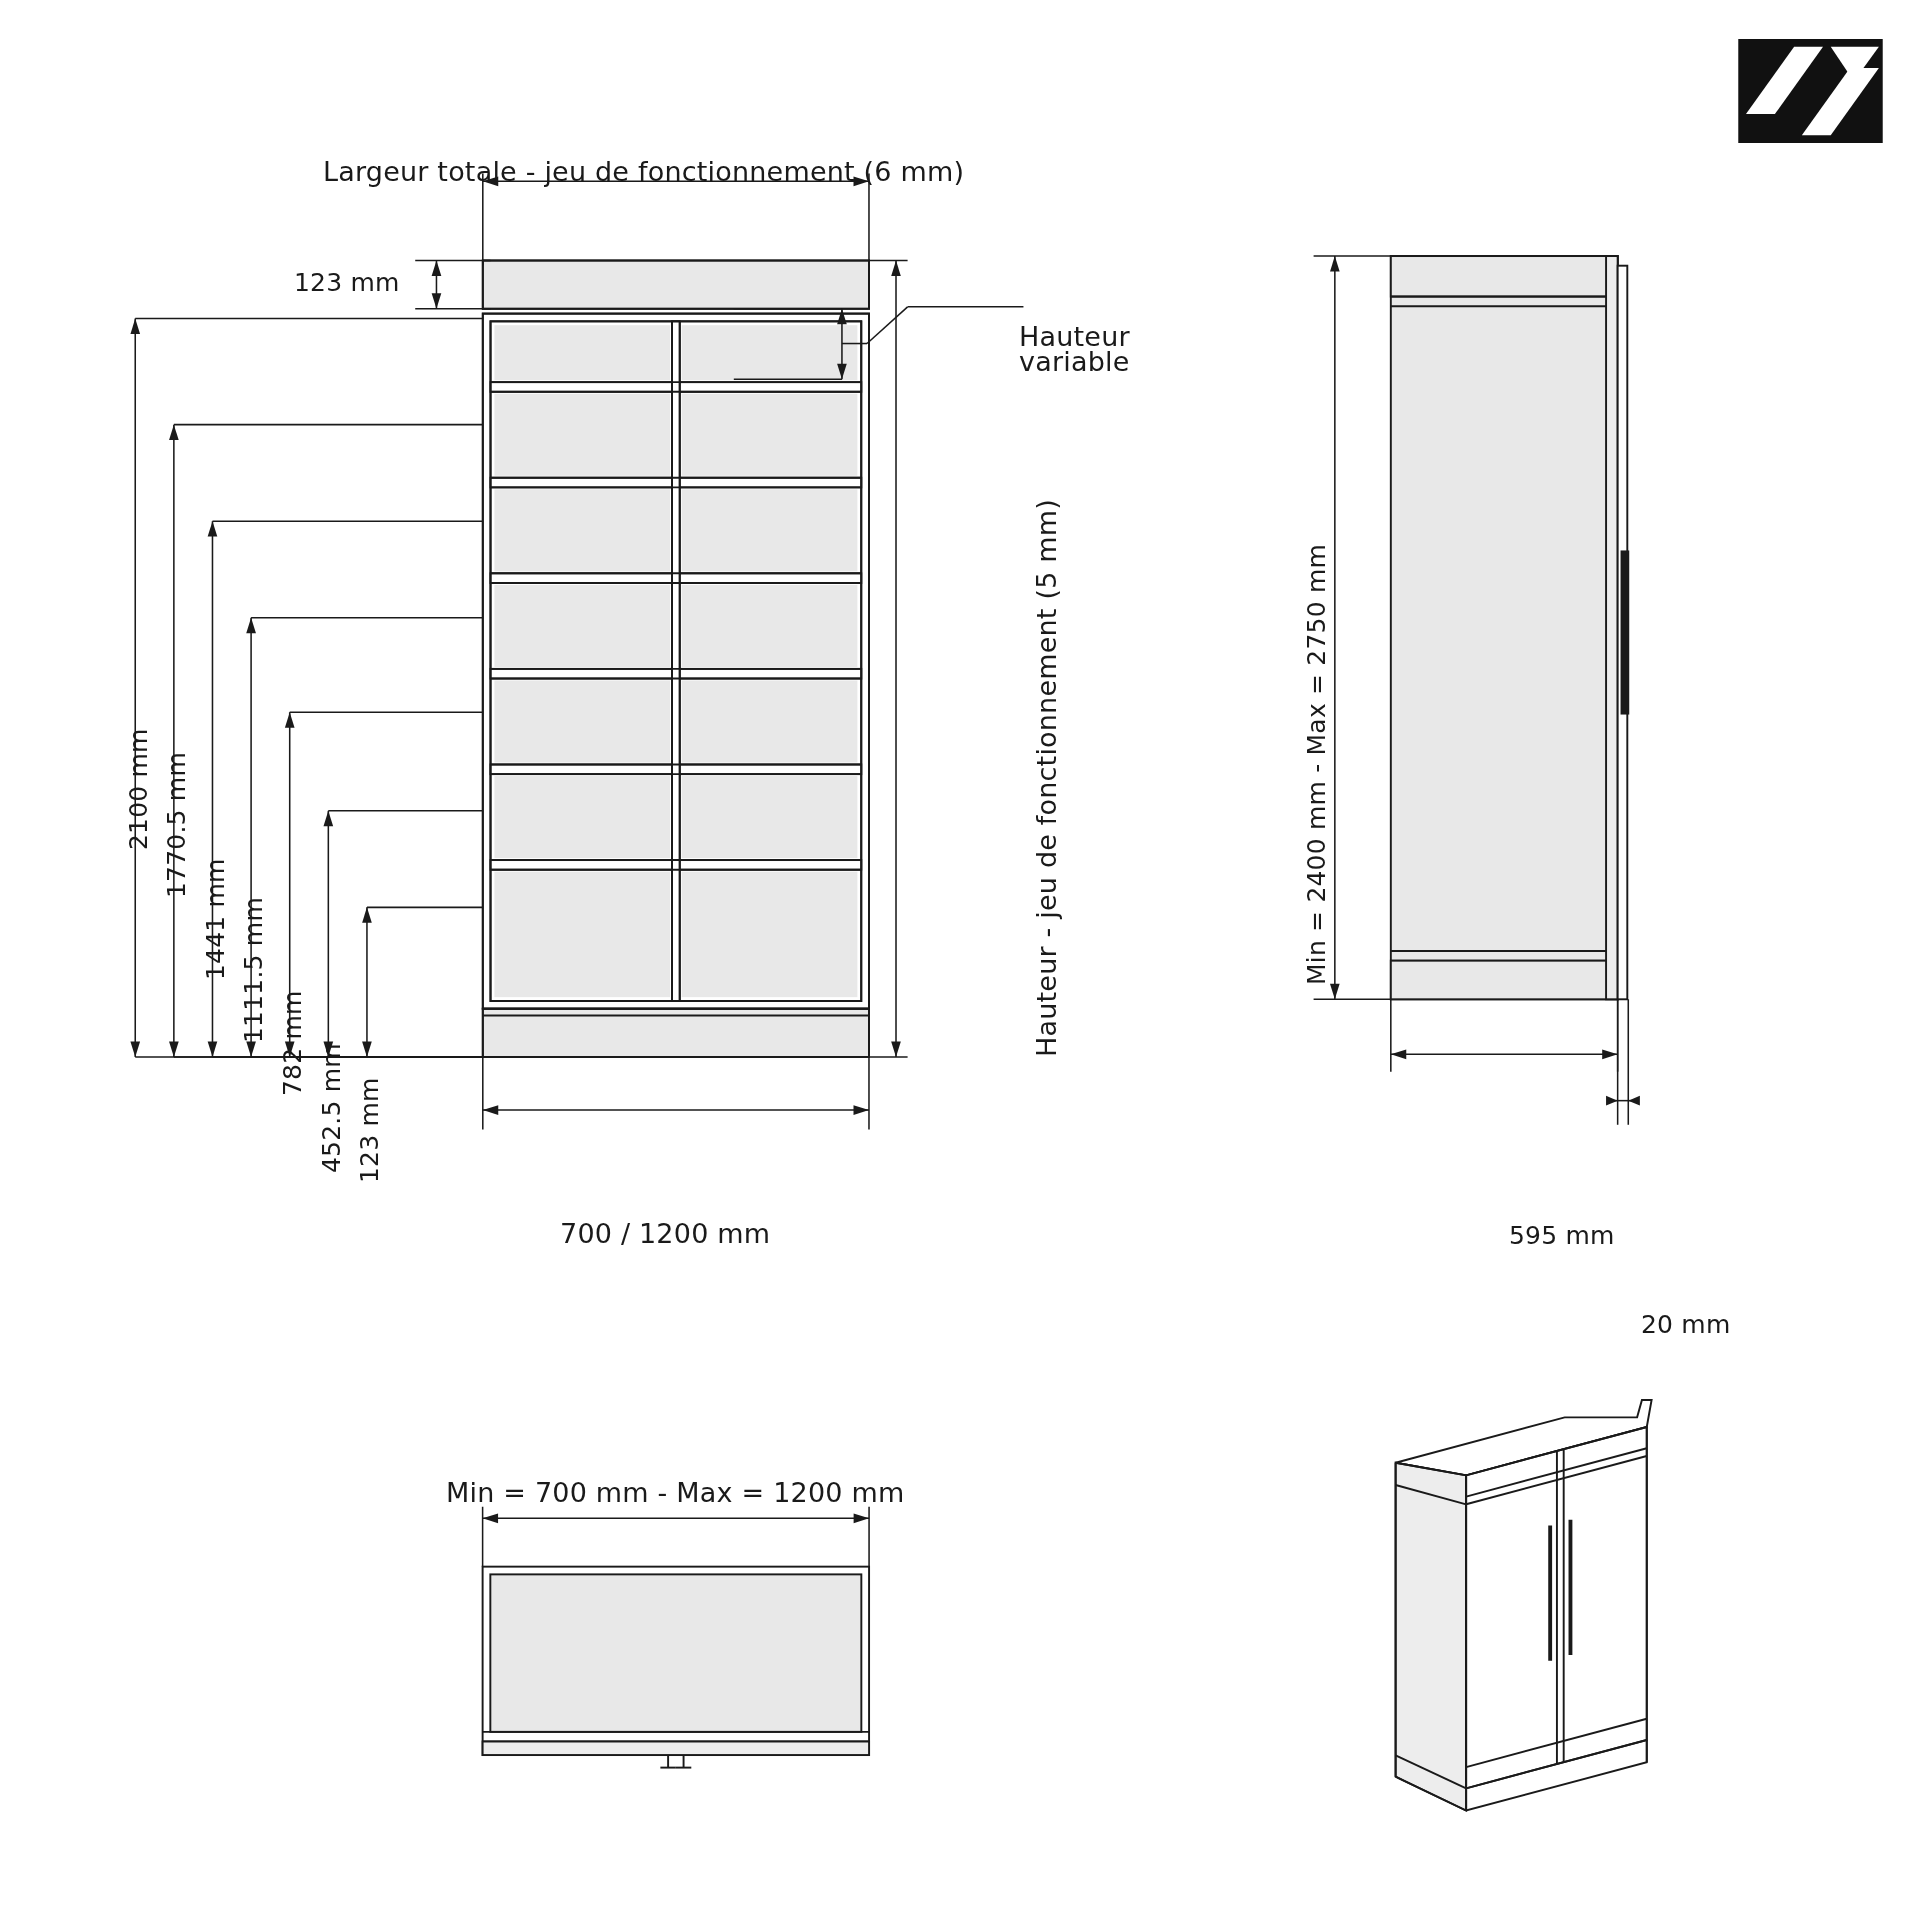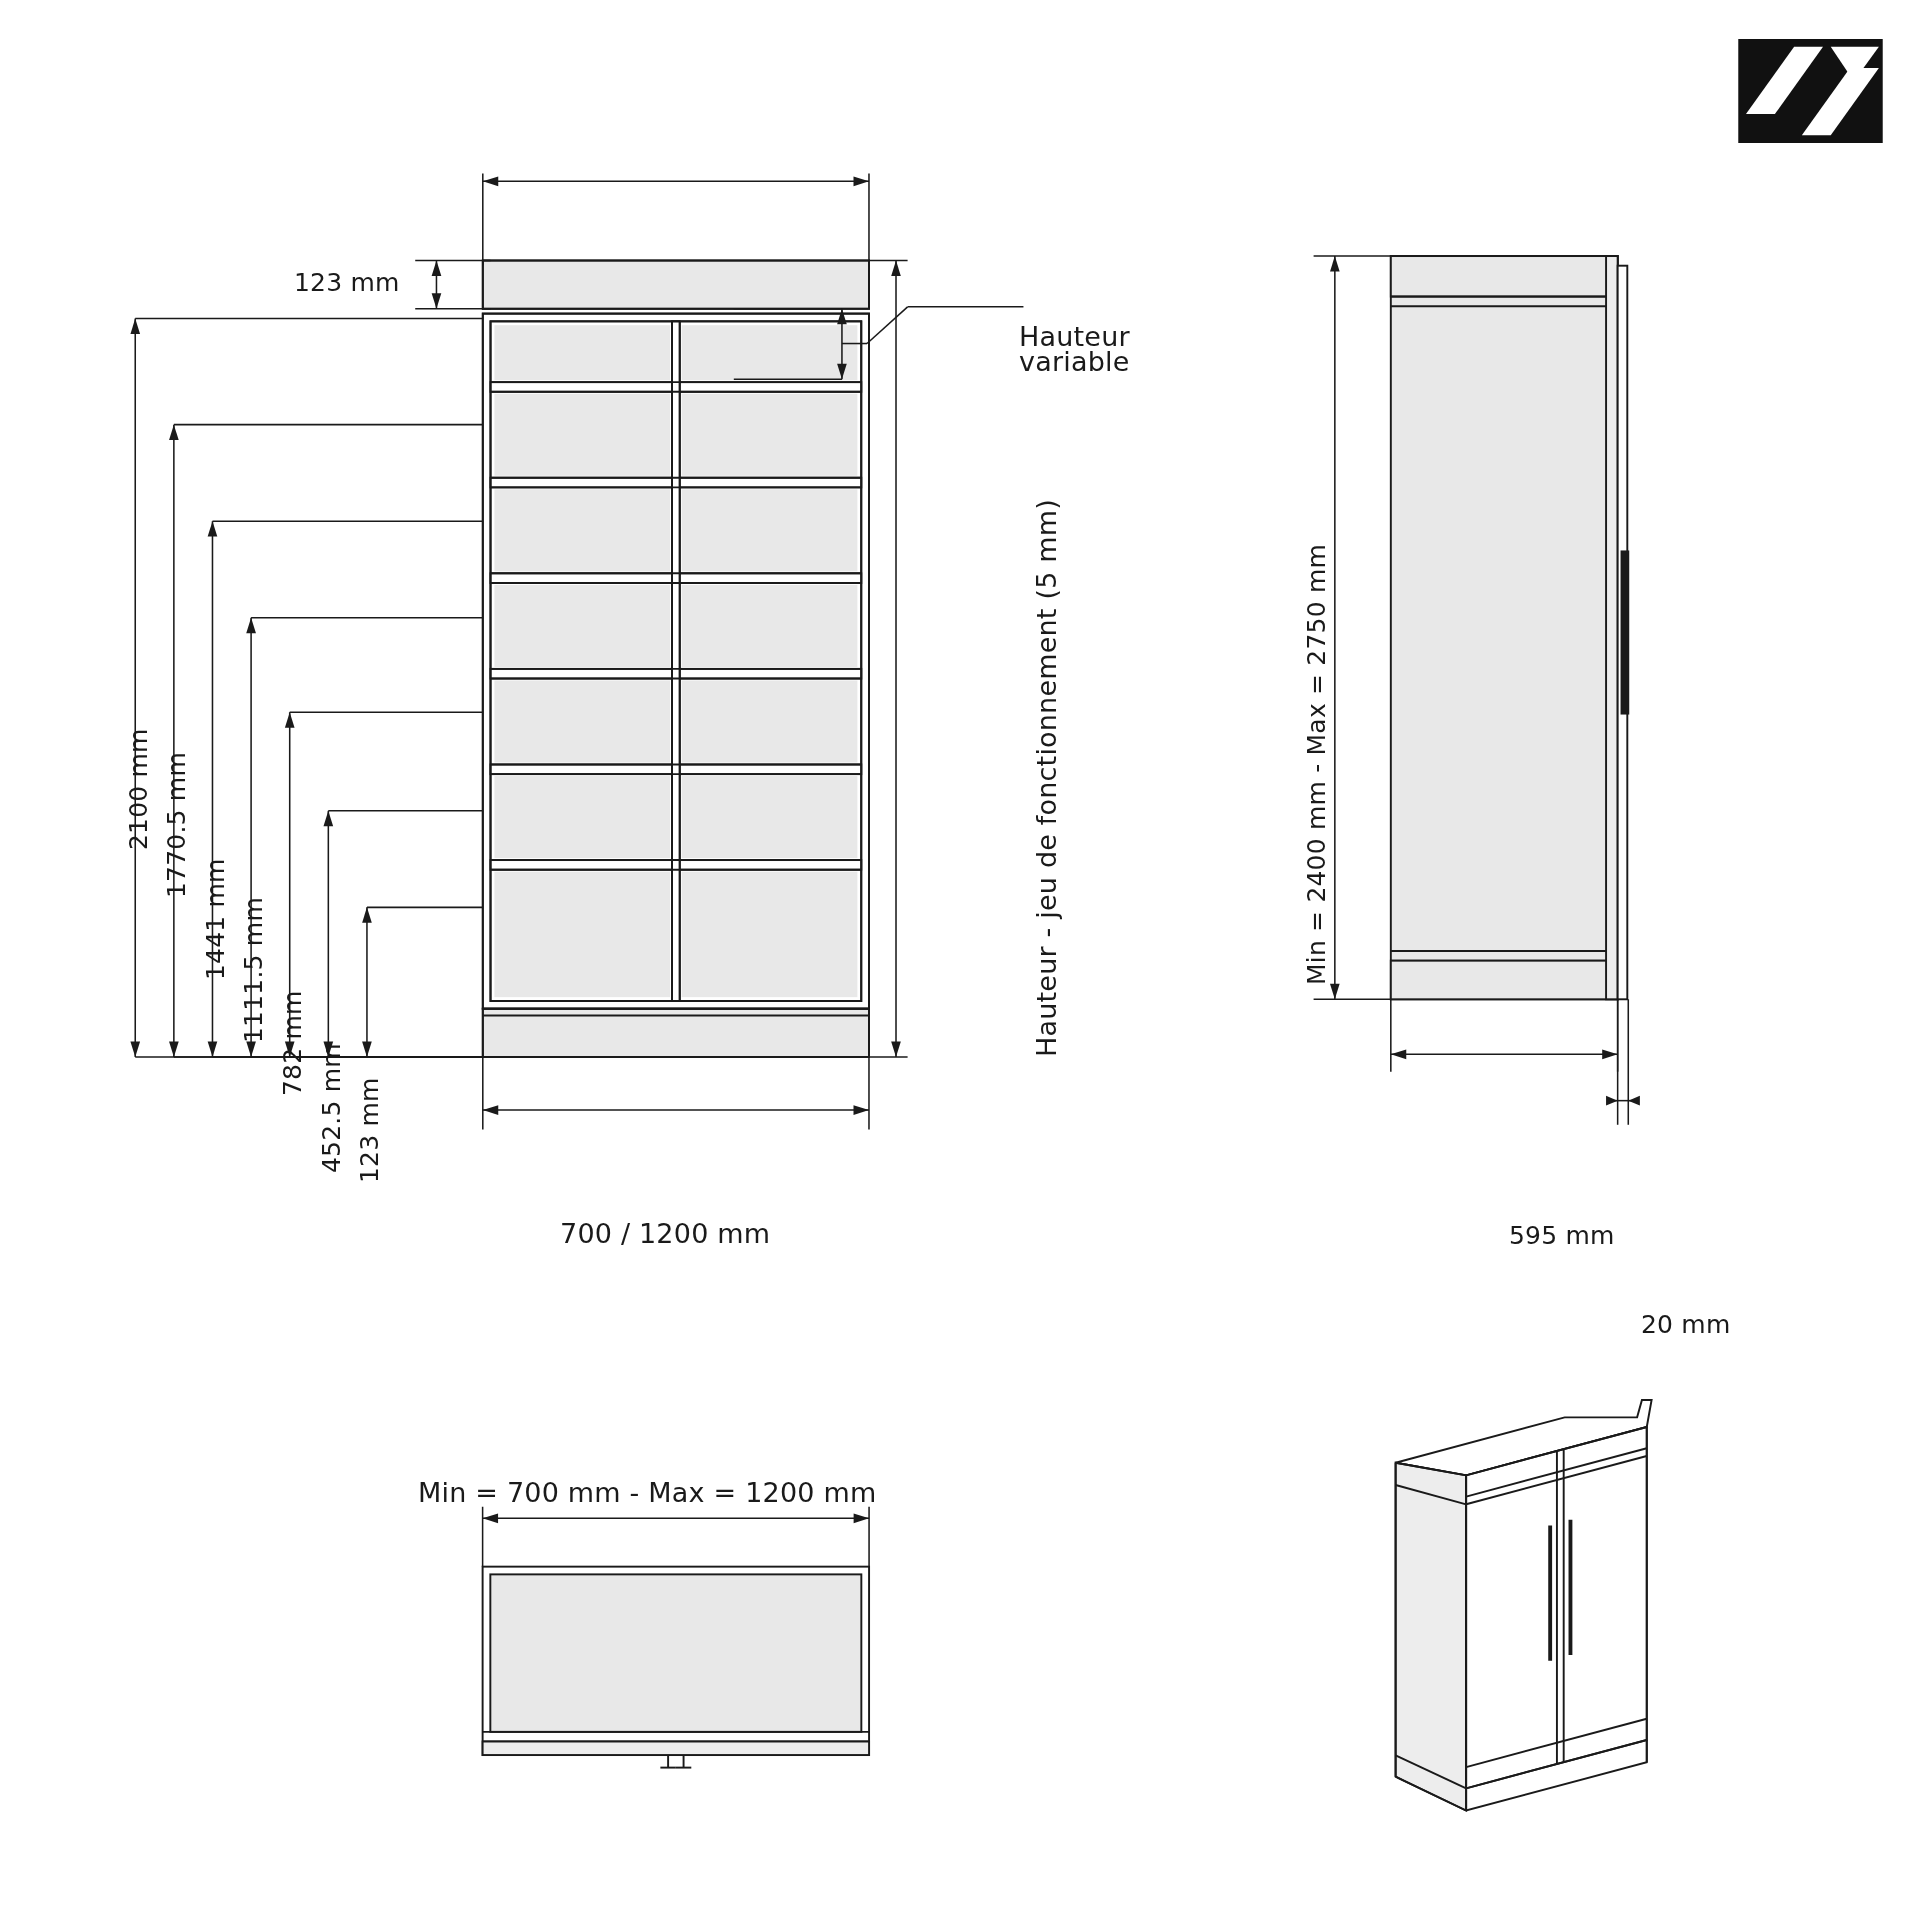--- a/index.html
+++ b/index.html
@@ -245,20 +245,21 @@
         <line x1="320" y1="955" x2="440" y2="955"></line>
         <line x1="320" y1="800" x2="320" y2="955"></line>
       </g>
       <g fill="#1a1a1a" stroke="none">
         <polygon points="320,800 315,816 325,816"></polygon>
         <polygon points="320,955 315,939 325,939"></polygon>
       </g>
     </g>
   </svg>
 
+  <div class="lbl big" style="left:323px; top:156px;">Largeur totale - jeu de fonctionnement (6 mm)</div>
 
   <div class="lbl" style="left:294px; top:268px;">123 mm</div>
 
   <div class="lbl big" style="left:1019px; top:321px;">Hauteur</div>
   <div class="lbl big" style="left:1019px; top:346px;text-align:right;">variable</div>
 
   <div class="lbl vert big" style="left:1031px; top:1057px;">Hauteur - jeu de fonctionnement (5 mm)</div>
 
   <div class="lbl big" style="left:560px; top:1218px;">700 / 1200 mm</div>
 
@@ -346,21 +347,21 @@
 
       <g stroke-width="2">
         <line x1="292" y1="267" x2="292" y2="280"></line>
         <line x1="308" y1="267" x2="308" y2="280"></line>
         <line x1="284" y1="280" x2="300" y2="280"></line>
         <line x1="300" y1="280" x2="316" y2="280"></line>
       </g>
     </g>
   </svg>
 
-  <div class="lbl big" style="left:418px; top:1477px;text-align:center;">Min = 700 mm - Max = 1200 mm</div>
+  <div class="lbl big" style="left:446px; top:1477px;text-align:center;">Min = 700 mm - Max = 1200 mm</div>
 
   <svg width="406" height="483" viewBox="0 0 420 500" style="position:absolute; left:1352px; top:1371px;">
     <g stroke="#1a1a1a" stroke-width="2" fill="none">
 
       <polygon points="45,95 220,48 295,48 300,30 310,30 305,58 118,108" fill="#ffffff"></polygon>
 
       <polygon points="45,95 45,420 118,455 118,108" fill="#ededed"></polygon>
 
       <polygon points="118,108 305,58 305,382 118,432" fill="#ffffff"></polygon>
 

